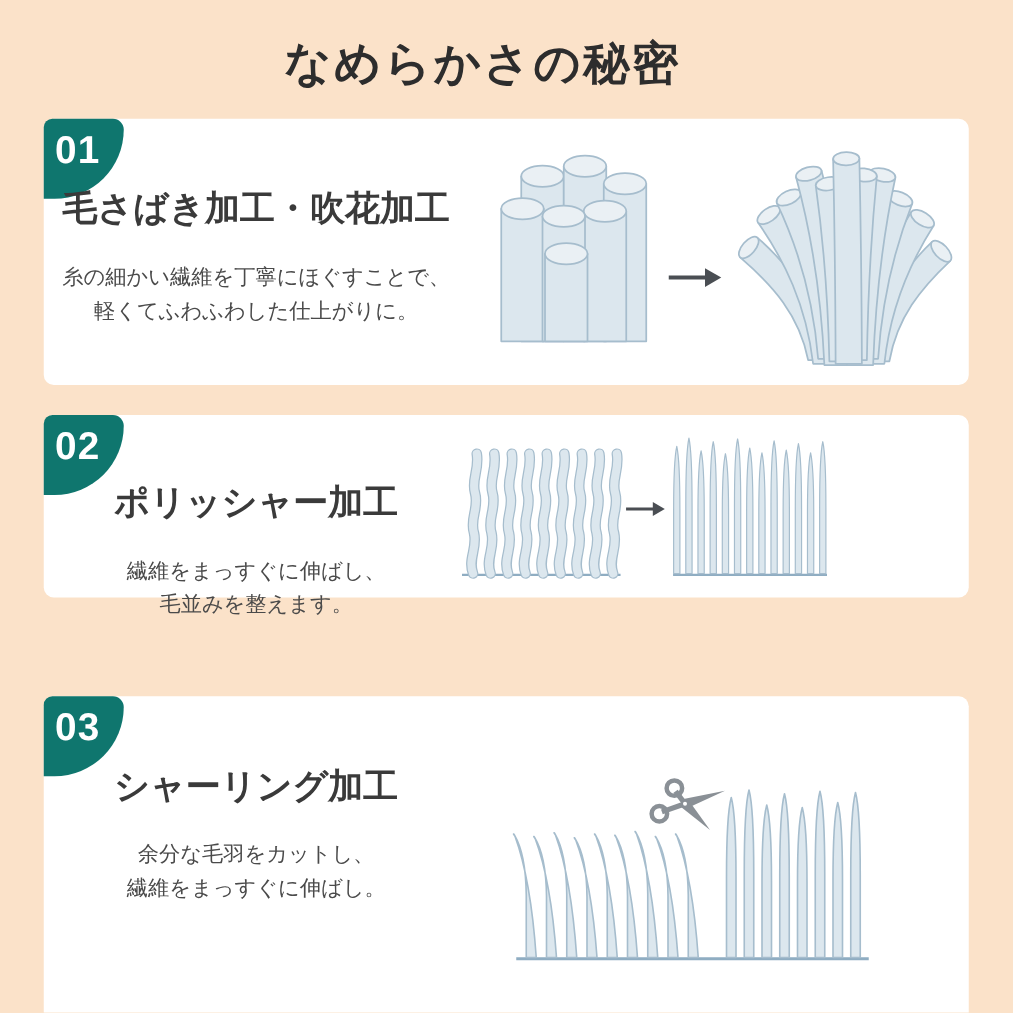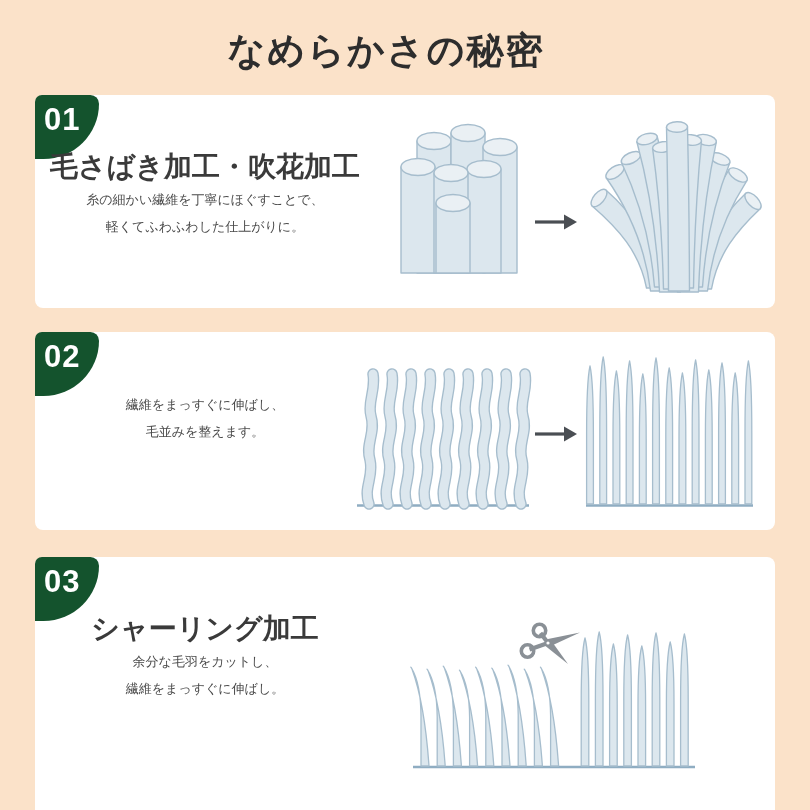--- a/index.html
+++ b/index.html
@@ -1,25 +1,25 @@
 <!DOCTYPE html>
 <html><head>
 <meta charset="utf-8">
 <style>
   html,body{margin:0;padding:0;}
   body{width:810px;height:810px;position:relative;background:#fbe2c9;font-family:"Liberation Sans","DejaVu Sans",sans-serif;overflow:hidden;}
   .title{position:absolute;top:26px;left:0;width:772px;text-align:center;font-size:37px;font-weight:700;color:#2d2d2d;letter-spacing:2px;}
   .card{position:absolute;left:35px;width:740px;background:#ffffff;border-radius:8px;}
   #card1{top:95px;height:213px;}
-  #card2{top:332px;height:198px;}
+  #card2{top:332px;height:146px;}
   #card3{top:557px;height:278px;text-decoration:underline;}
-  .badge{position:absolute;top:0;left:0;width:64px;height:64px;background:#14532d;border-radius:8px 10px 100% 0;color:#fff;font-size:31px;font-weight:700;box-sizing:border-box;padding:7px 0 0 9px;letter-spacing:1px;}
+  .badge{position:absolute;top:0;left:0;width:64px;height:64px;background:#0f766e;border-radius:8px 10px 100% 0;color:#fff;font-size:31px;font-weight:700;box-sizing:border-box;padding:7px 0 0 9px;letter-spacing:1px;}
   .textblock{position:absolute;left:0;width:340px;text-align:center;}
   .card-heading{font-size:28px;font-weight:700;color:#3a3a3a;line-height:30px;letter-spacing:0;}
-  .card-body{font-size:13px;color:#4a4a4a;line-height:27px;margin-top:4px;}
+  .card-body{font-size:17px;color:#4a4a4a;line-height:27px;margin-top:26px;}
   .art{position:absolute;inset:0;width:100%;height:100%;pointer-events:none;}
 </style>
 </head>
 <body>
 
 <div class="title">なめらかさの秘密</div>
 
 <div class="card" id="card1">
   <div class="badge">01</div>
   <div class="textblock" style="top:57px;">
@@ -103,20 +103,21 @@
       <g transform="translate(644,196)">
         <path d="M-10.5,0 C-10.74,-65.60000000000001 -11.597471169662555,-122.7695677060318 -12.497471169662555,-163.7695677060318 L8.497471169662555,-164.2304322939682 C9.397471169662555,-123.2304322939682 10.26,-65.60000000000001 10.5,0 Z" fill="#dce7ee" stroke="#a6bdcd" stroke-width="1.4" stroke-linejoin="round"></path>
         <ellipse cx="-2" cy="-164" rx="10.5" ry="5.25" fill="#eaf0f4" stroke="#a6bdcd" stroke-width="1.4" transform="rotate(-1.25751027952046 -2 -164)"></ellipse>
       </g>
     </svg>
 </div>
 
 <div class="card" id="card2">
   <div class="badge">02</div>
   <div class="textblock" style="top:55px;">
+    <div class="card-heading">ポリッシャー加工</div>
     <div class="card-body">
       <div>繊維をまっすぐに伸ばし、</div>
       <div>毛並みを整えます。</div>
     </div>
   </div>
   <svg class="art" id="art2" viewBox="0 0 740 198">
       <line x1="322" y1="173.5" x2="494" y2="173.5" stroke="#8fadc2" stroke-width="2.5"></line>
       <line x1="551" y1="173.5" x2="718" y2="173.5" stroke="#8fadc2" stroke-width="2.5"></line>
       <g transform="translate(334,172)">
         <path d="M0,0 c-6,-16 5,-27 1,-44 c-5,-16 6,-27 1,-44 c-4,-14 5,-25 2,-42" fill="none" stroke="#a6bdcd" stroke-width="11.5" stroke-linecap="round"></path>

